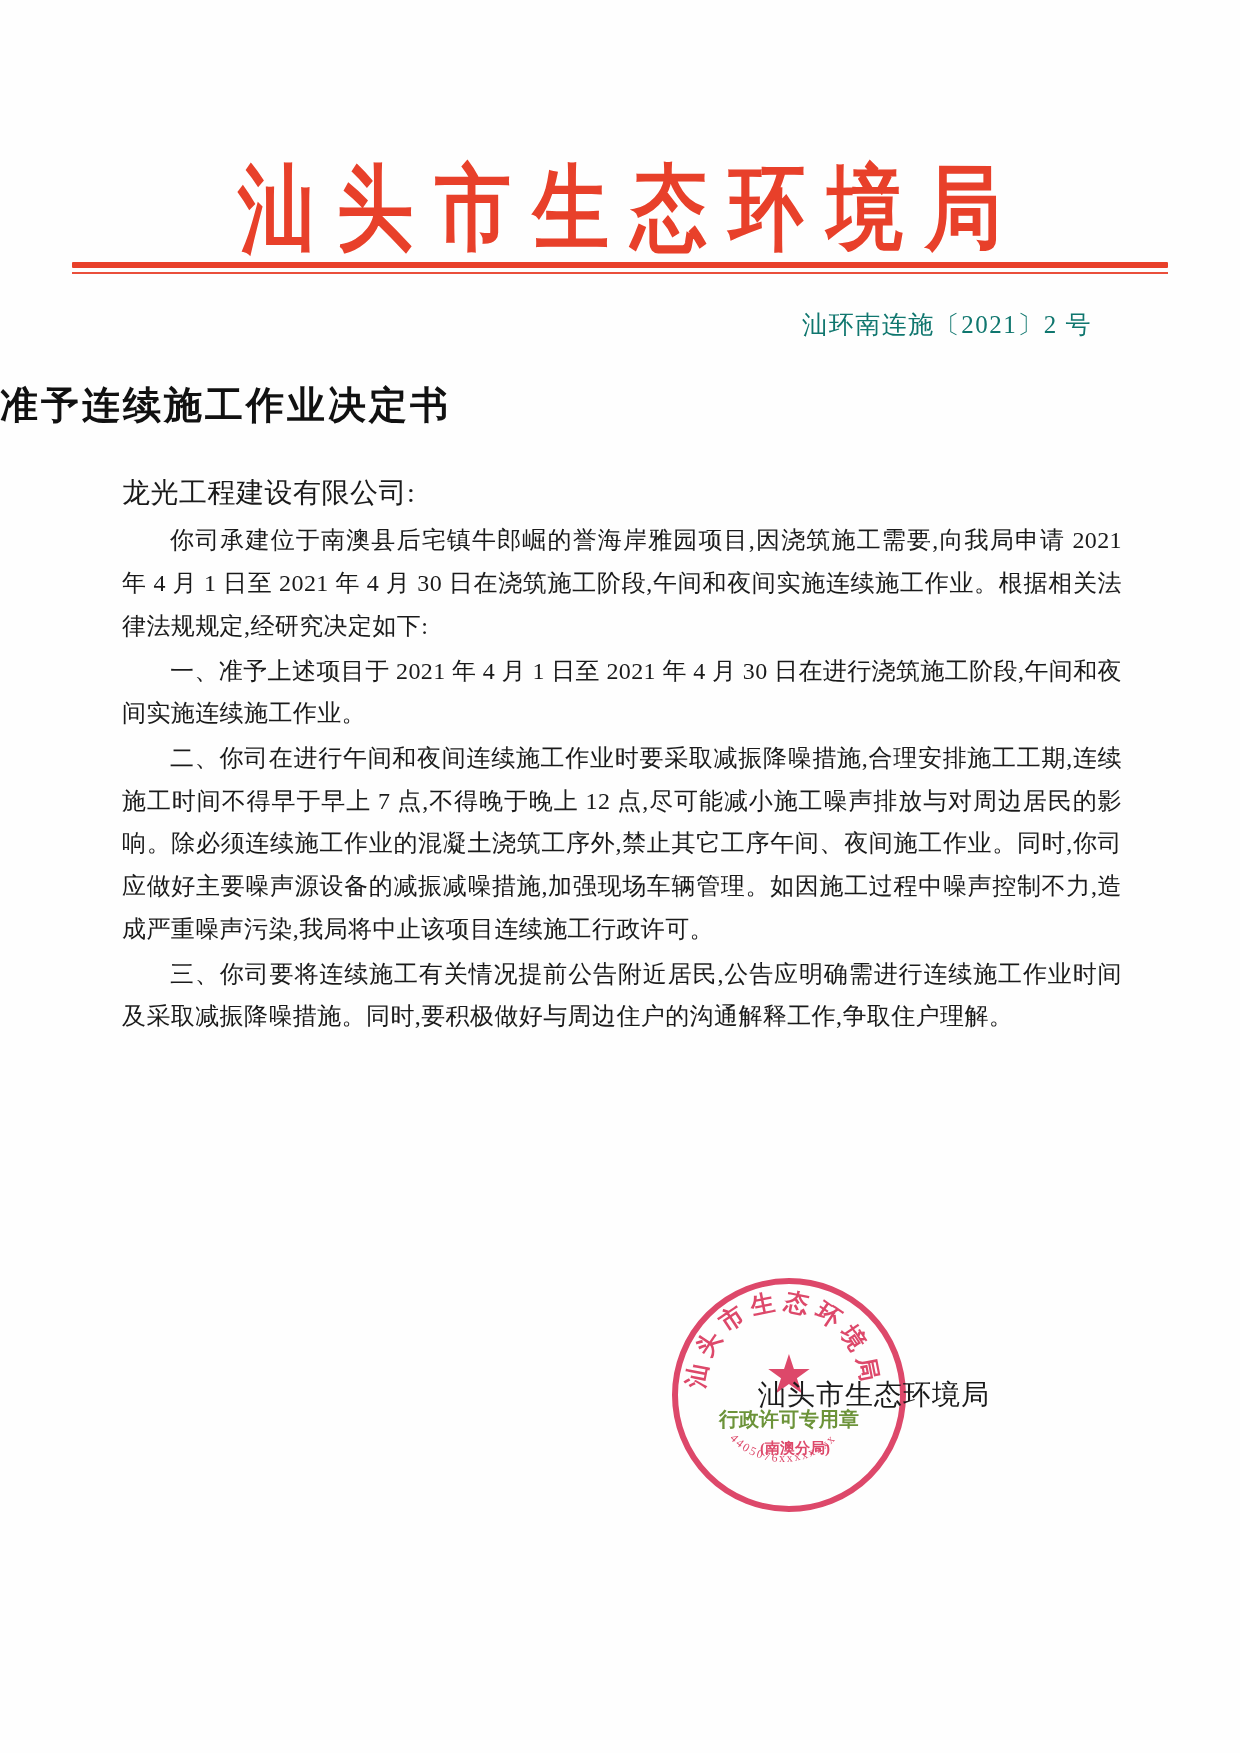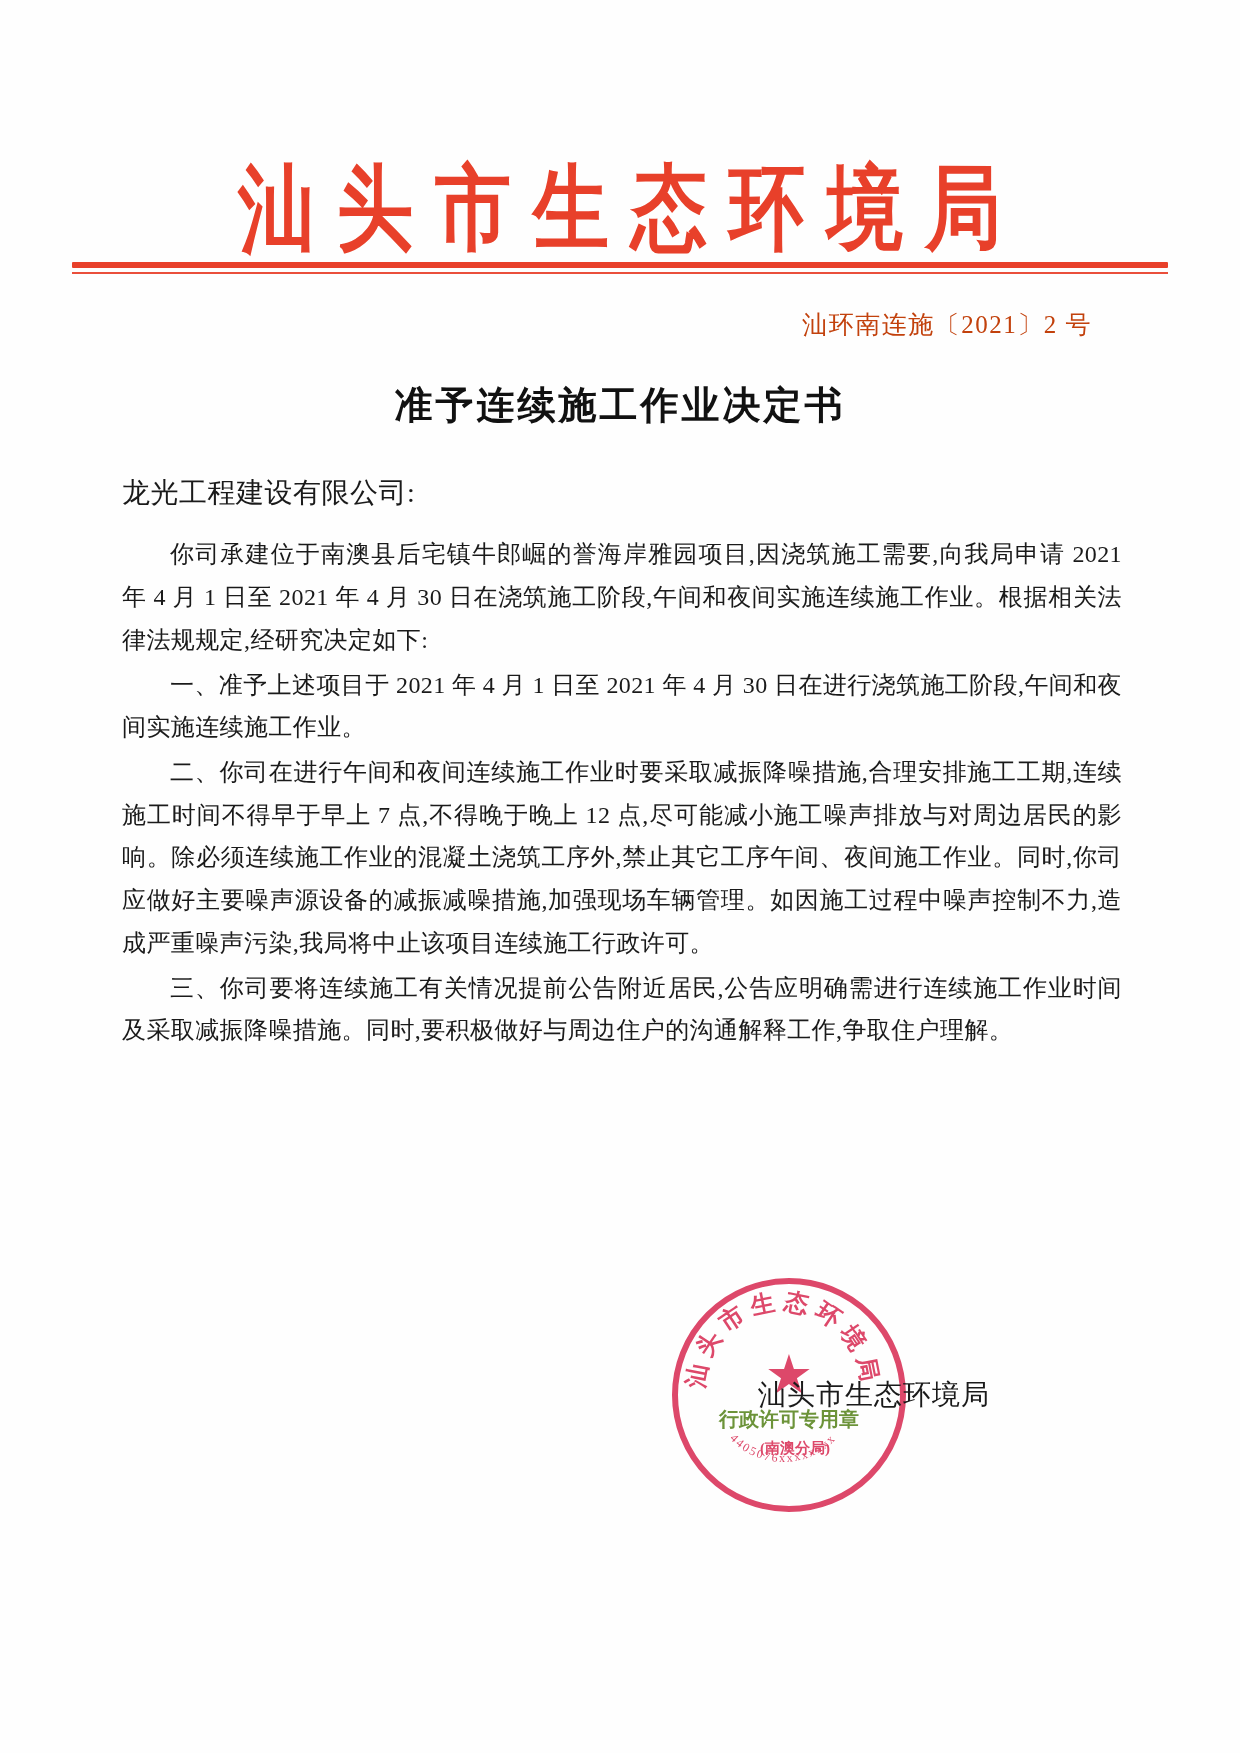--- a/index.html
+++ b/index.html
@@ -62,49 +62,48 @@
     opacity: 0.92;
   }
 
   
   .doc-number {
     position: absolute;
     right: 148px;
     top: 308px;
     font-size: 25px;
     letter-spacing: 1.5px;
-    color: #c2410c;
+    color: #0f766e;
     white-space: nowrap;
   }
 
   
   .doc-title {
     position: absolute;
     left: 0;
     right: 0;
     top: 380px;
-    text-align: center;
     font-size: 38px;
     font-weight: 700;
     letter-spacing: 3px;
     color: #111;
   }
 
   
   .body-block {
     position: absolute;
     left: 122px;
     right: 118px;
     top: 470px;
   }
   .addressee {
     font-size: 28px;
     line-height: 1.62;
     letter-spacing: 0.5px;
-    margin-bottom: 18px;
+    margin-bottom: 4px;
   }
   .para {
     font-size: 24px;
     line-height: 1.78;
     letter-spacing: 0.4px;
     text-align: justify;
     text-justify: inter-ideograph;
     text-indent: 2em;
     margin: 0 0 2px 0;
   }

